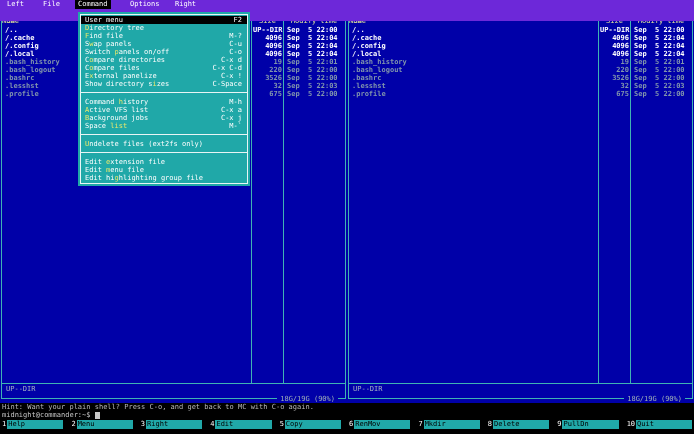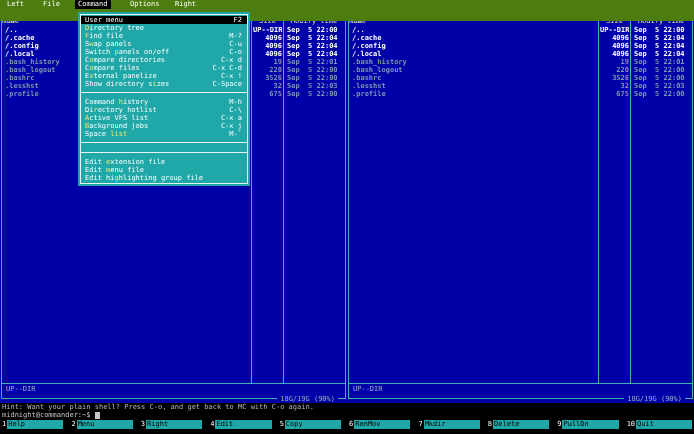--- a/index.html
+++ b/index.html
@@ -5,21 +5,21 @@
   * { box-sizing: border-box; }
   html,body { margin:0; padding:0; }
   body {
     width:694px; height:434px; position:relative; overflow:hidden;
     background:#000;
     font-family:"DejaVu Sans Mono","Liberation Mono",monospace;
     font-size:7px; line-height:8px;
     -webkit-font-smoothing:none;
   }
   
-  .menubar { position:absolute; top:0; left:0; width:694px; height:21px; background:#4d7c0f; z-index:5; }
+  .menubar { position:absolute; top:0; left:0; width:694px; height:21px; background:#6d28d9; z-index:5; }
   .mb-item { position:absolute; top:0; height:9px; line-height:9px; padding:0 3px; color:#fff; cursor:default; white-space:pre; }
   .mb-item.selected { background:#000; color:#fff; }
   
   .main { position:absolute; top:9px; left:0; width:694px; height:394px; display:flex; }
   .panel { position:relative; width:347px; height:394px; background:#0000a8; }
   .frame { position:absolute; left:1px; right:1px; top:2px; bottom:4px; border:1px solid #3fb3b3; }
   .backbtn { position:absolute; top:-1px; left:5px; background:#0000a8; padding:0 2px; color:#bfe8e8; white-space:pre; z-index:2; }
   .backbtn .path { color:#fff; }
   .upbtn { position:absolute; top:-1px; right:9px; background:#0000a8; padding:0 2px; color:#bfe8e8; white-space:pre; z-index:2; }
   .hdr { position:absolute; top:8px; height:8px; color:#eaea9a; white-space:pre; }
@@ -130,27 +130,27 @@
     <div class="menu-item"><span class="lbl"><span>S</span><span class="hot">w</span><span>ap panels</span></span><span class="shortcut">C-u</span></div>
     <div class="menu-item"><span class="lbl"><span>Switch </span><span class="hot">p</span><span>anels on/off</span></span><span class="shortcut">C-o</span></div>
     <div class="menu-item"><span class="lbl"><span>C</span><span class="hot">o</span><span>mpare directories</span></span><span class="shortcut">C-x d</span></div>
     <div class="menu-item"><span class="lbl"><span>C</span><span class="hot">o</span><span>mpare files</span></span><span class="shortcut">C-x C-d</span></div>
     <div class="menu-item"><span class="lbl"><span>E</span><span class="hot">x</span><span>ternal panelize</span></span><span class="shortcut">C-x !</span></div>
     <div class="menu-item"><span class="lbl"><span>Show directory s</span><span class="hot">i</span><span>zes</span></span><span class="shortcut">C-Space</span></div>
     <div class="menu-sep">
       <div class="line"></div>
     </div>
     <div class="menu-item"><span class="lbl"><span>Command </span><span class="hot">h</span><span>istory</span></span><span class="shortcut">M-h</span></div>
-    <div class="menu-item"><span class="lbl"><span>Di</span><span class="hot">r</span><span>ectory hotlist</span></span><span class="shortcut">C-\</span></div>
     <div class="menu-item"><span class="lbl"><span></span><span class="hot">A</span><span>ctive VFS list</span></span><span class="shortcut">C-x a</span></div>
     <div class="menu-item"><span class="lbl"><span></span><span class="hot">B</span><span>ackground jobs</span></span><span class="shortcut">C-x j</span></div>
     <div class="menu-item"><span class="lbl"><span>Space </span><span class="hot">list</span><span></span></span><span class="shortcut">M-`</span></div>
     <div class="menu-sep">
       <div class="line"></div>
     </div>
+    <div class="menu-item"><span class="lbl"><span></span><span class="hot">U</span><span>ndelete files (ext2fs only)</span></span><span class="shortcut"></span></div>
     <div class="menu-sep">
       <div class="line"></div>
     </div>
     <div class="menu-item"><span class="lbl"><span>Edit </span><span class="hot">e</span><span>xtension file</span></span><span class="shortcut"></span></div>
     <div class="menu-item"><span class="lbl"><span>Edit </span><span class="hot">m</span><span>enu file</span></span><span class="shortcut"></span></div>
     <div class="menu-item"><span class="lbl"><span>Edit hi</span><span class="hot">g</span><span>hlighting group file</span></span><span class="shortcut"></span></div>
   </div>
 
 <div class="hintbar">Hint: Want your plain shell? Press C-o, and get back to MC with C-o again.</div>
 <div class="cmdline"><span>midnight@commander:~$</span><span class="cursor"></span></div>

